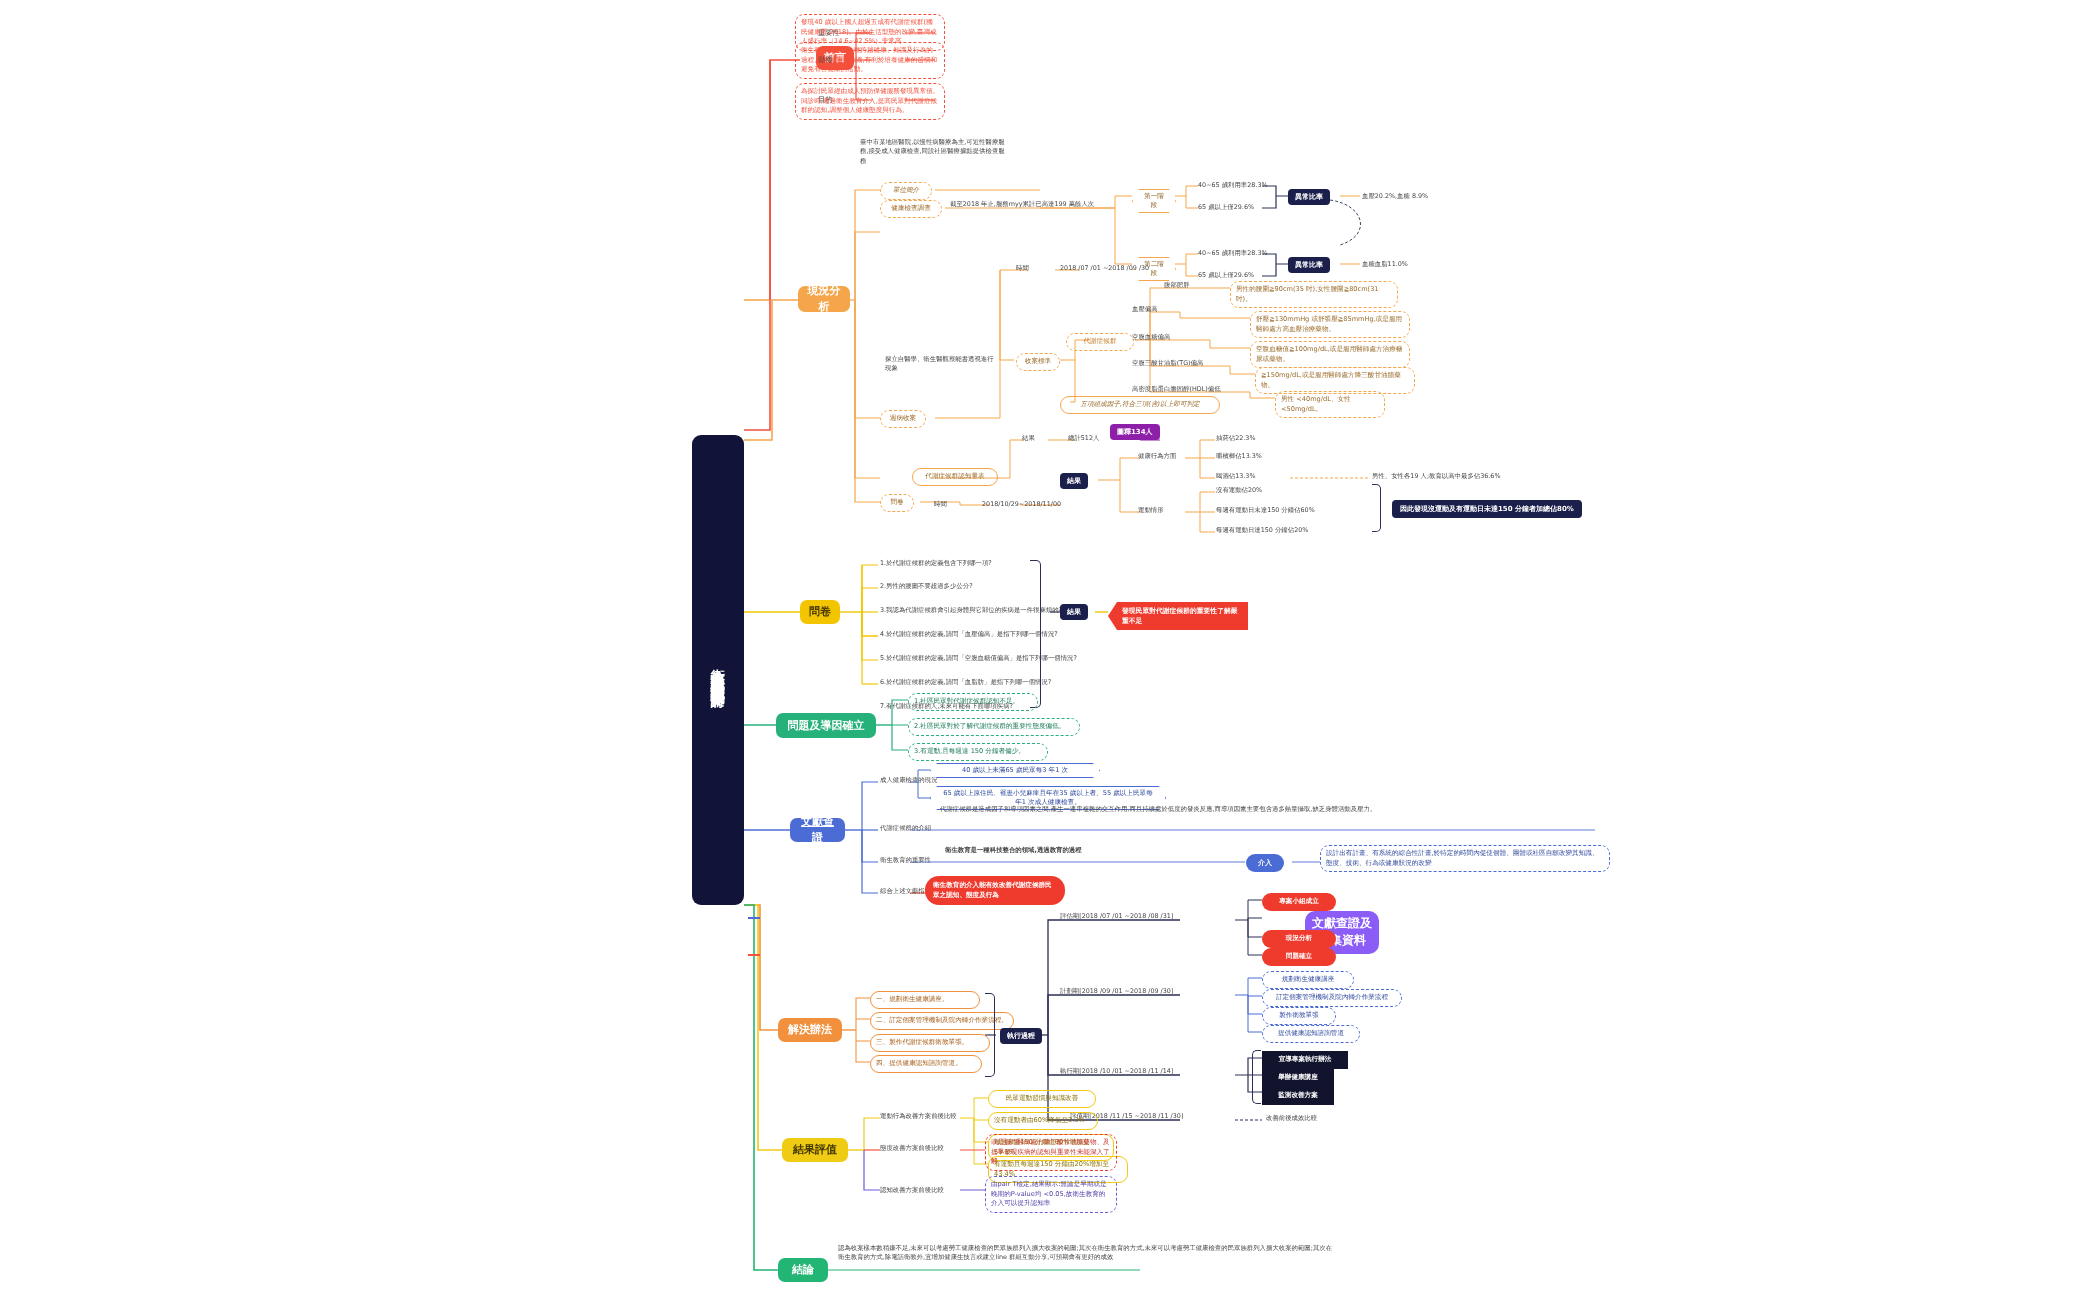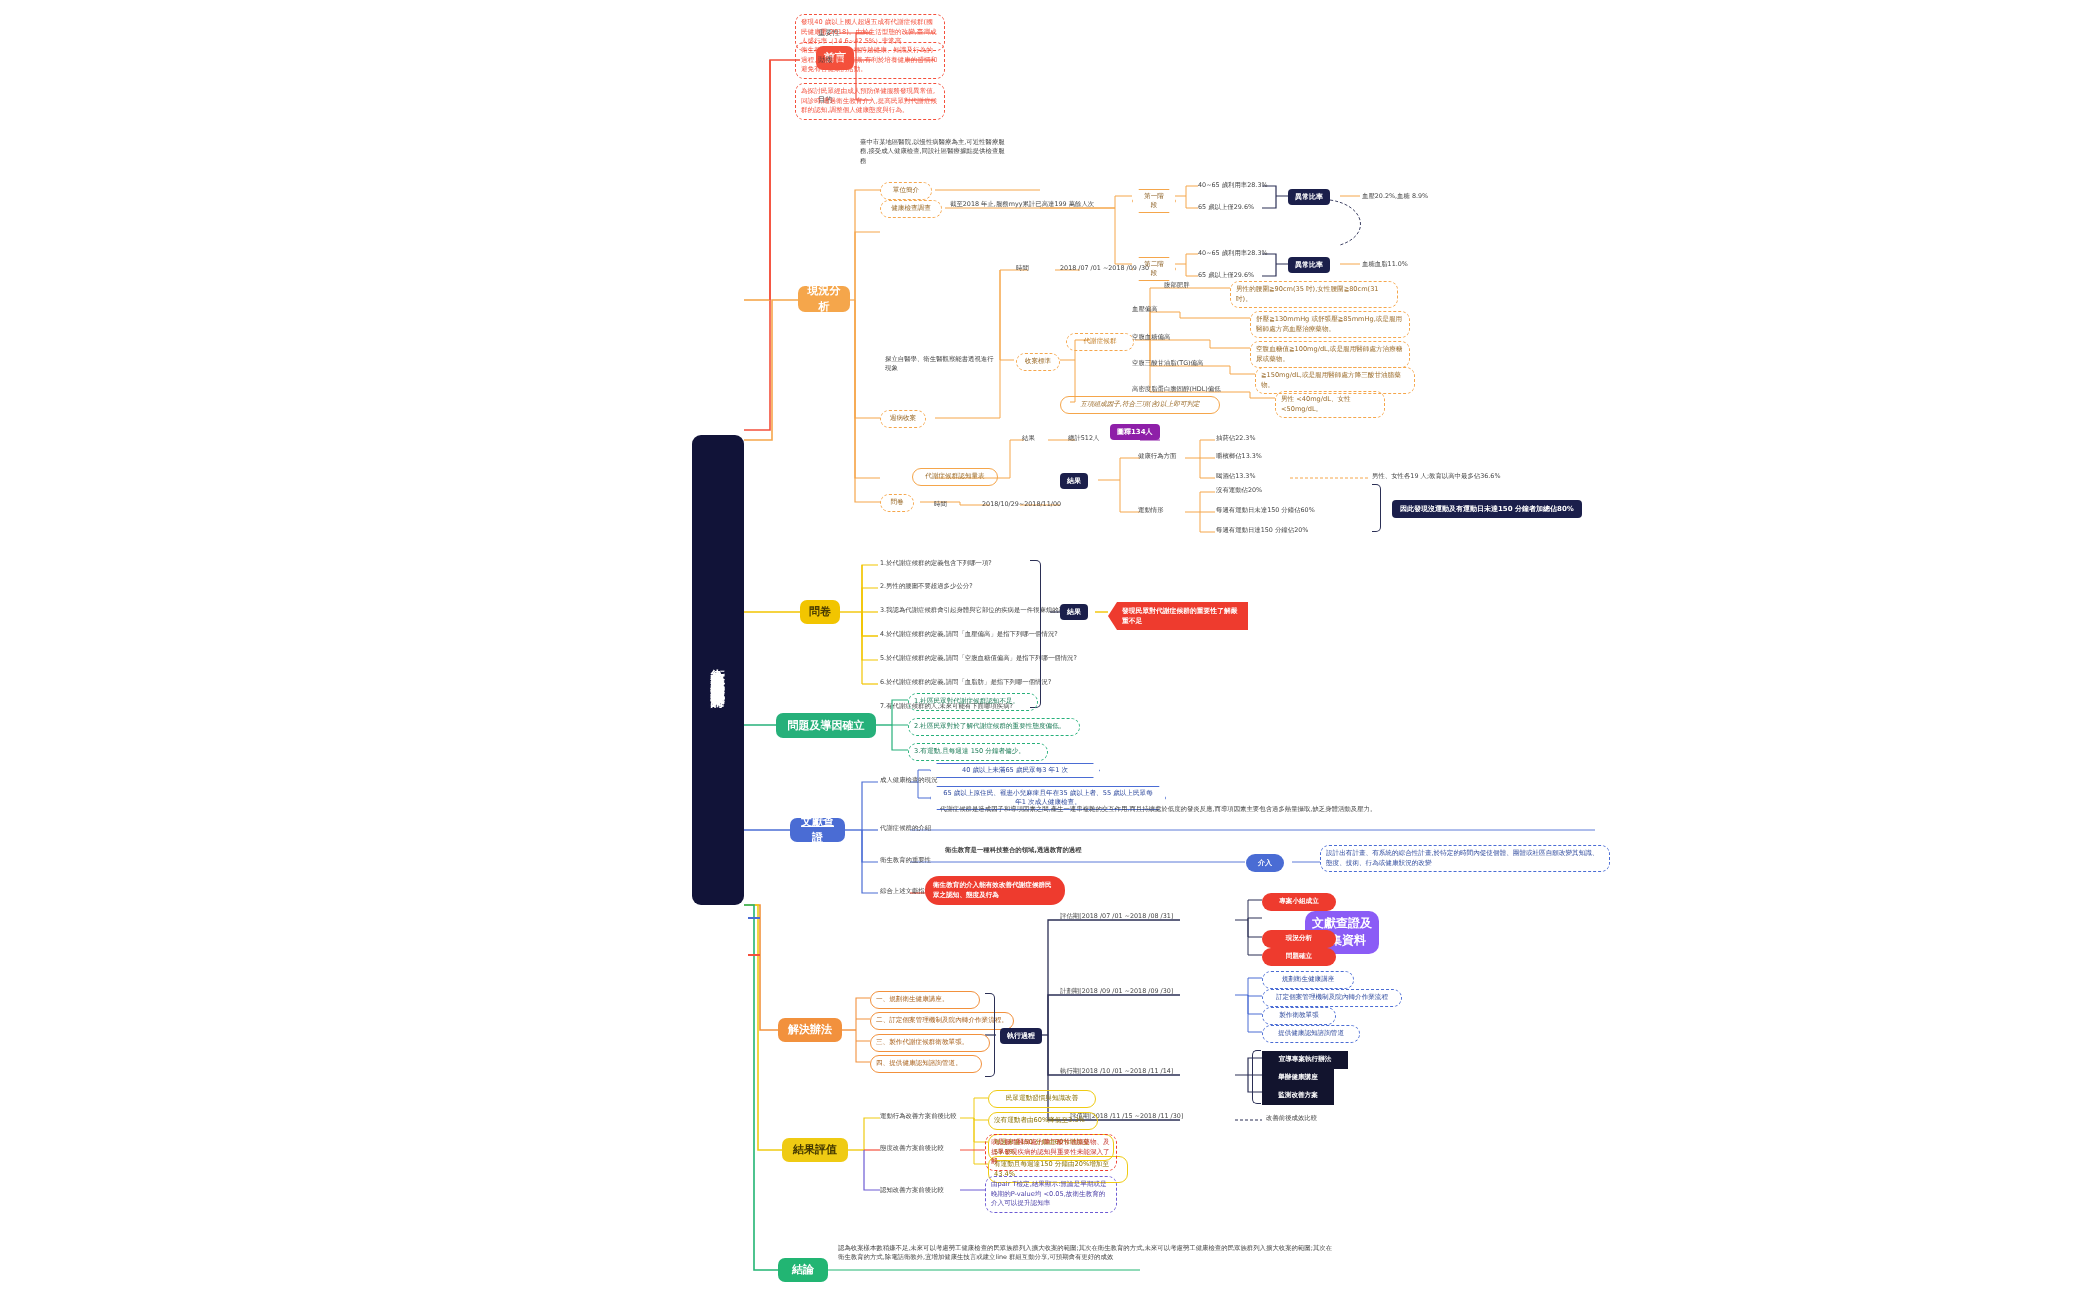--- a/index.html
+++ b/index.html
@@ -217,21 +217,21 @@
 <div class="node plain" style="left:818px;top:28px;">重要性</div>
 <div class="node plain" style="left:818px;top:55px;">動機</div>
 <div class="node plain" style="left:818px;top:95px;">目的</div>
 
 <div class="node b dashed" style="left:795px;top:14px;width:150px;border-color:#F4503C;color:#F4503C;">發現40 歲以上國人超過五成有代謝症候群(國民健康署,2018)。由於生活型態的改變,臺灣成人盛行率（14.6~42.5%）非常高</div>
 <div class="node b dashed" style="left:795px;top:42px;width:150px;border-color:#F4503C;color:#F4503C;">衛生教育介入是一種跨越健康、知識及行為的過程,需要健康的知識,有利於培養健康的習慣和避免有害健康的活動。</div>
 <div class="node b dashed" style="left:795px;top:83px;width:150px;border-color:#F4503C;color:#F4503C;">為探討民眾經由成人預防保健服務發現異常值,回診時,透過衛生教育介入,提高民眾對代謝症候群的認知,調整個人健康態度與行為。</div>
 
 <div class="node main-pill" style="left:798px;top:286px;width:52px;height:26px;background:#F5A64B;">現況分析</div>
 
-<div class="node b dashed" style="left:880px;top:182px;width:52px;border-color:#F5A64B;color:#9a6a28;text-align:center;">單位簡介</div>
+<div class="node b dashed" style="left:880px;top:182px;width:52px;border-color:#F5A64B;color:#9a6a28;text-align:center;font-style:italic;">單位簡介</div>
 <div class="node plain-sm" style="left:860px;top:138px;width:150px;">臺中市某地區醫院,以慢性病醫療為主,可近性醫療服務,接受成人健康檢查,同設社區醫療據點提供檢查服務</div>
 
 <div class="node b dashed" style="left:880px;top:200px;width:62px;border-color:#F5A64B;color:#9a6a28;text-align:center;">健康檢查調查</div>
 <div class="node plain-sm" style="left:950px;top:200px;width:170px;">截至2018 年止,服務myy累計已高達199 萬餘人次</div>
 
 <div class="hexa" style="left:1132px;top:189px;width:44px;color:#F5A64B;">
   <span style="color:#8a5d20">第一階段</span>
     </div>
 <div class="hexa" style="left:1132px;top:257px;width:44px;color:#F5A64B;">
   <span style="color:#8a5d20">第二階段</span>

